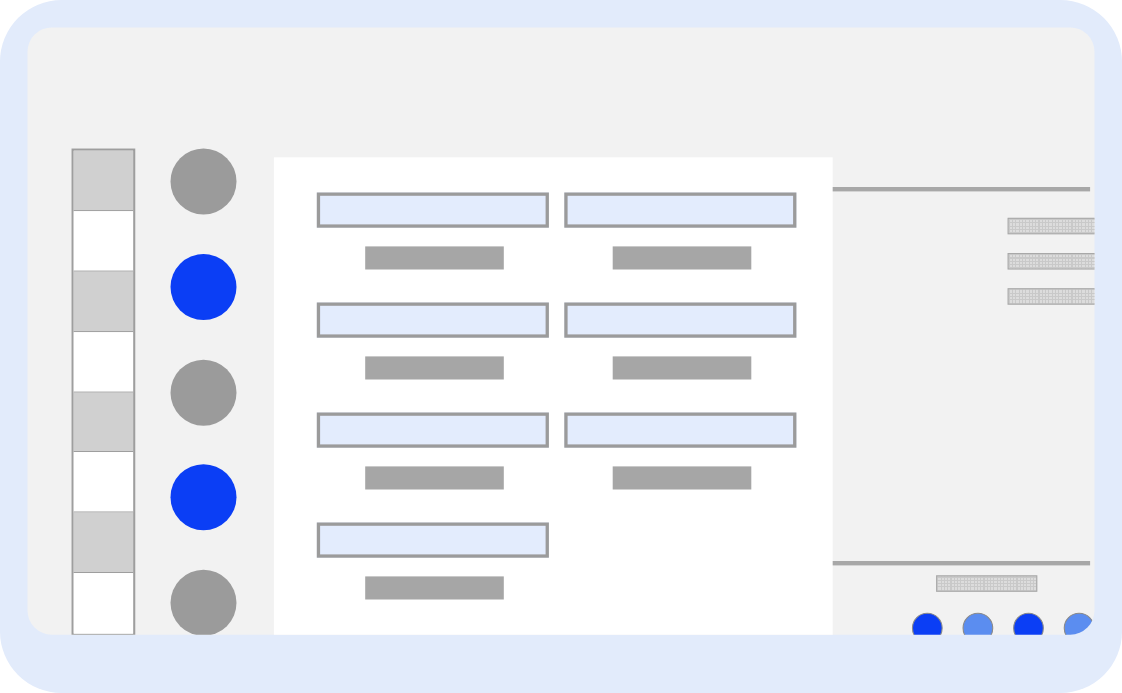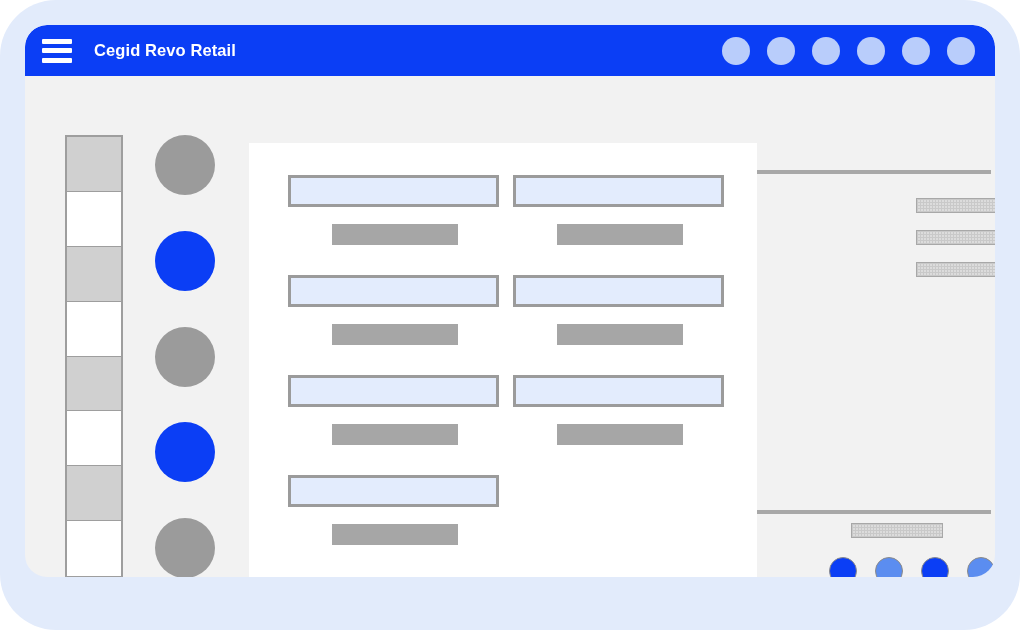--- a/index.html
+++ b/index.html
@@ -244,39 +244,20 @@
 </style>
 </head>
 <body>
 
 <div id="app-frame">
 
   <div class="device-shell"></div>
 
   <div class="app-surface">
 
-    <div class="titlebar">
-
-      <div class="hamburger">
-        <span></span>
-        <span></span>
-        <span></span>
-      </div>
-
-      <div class="app-title">Cegid Revo Retail</div>
-
-      <div class="titlebar-actions">
-        <div class="tb-dot"></div>
-        <div class="tb-dot"></div>
-        <div class="tb-dot"></div>
-        <div class="tb-dot"></div>
-        <div class="tb-dot"></div>
-        <div class="tb-dot"></div>
-      </div>
-    </div>
 
     <div class="app-body">
 
       <div class="rail-strip">
         <div class="rail-cell shaded"></div>
         <div class="rail-cell plain"></div>
         <div class="rail-cell shaded"></div>
         <div class="rail-cell plain"></div>
         <div class="rail-cell shaded"></div>
         <div class="rail-cell plain"></div>

